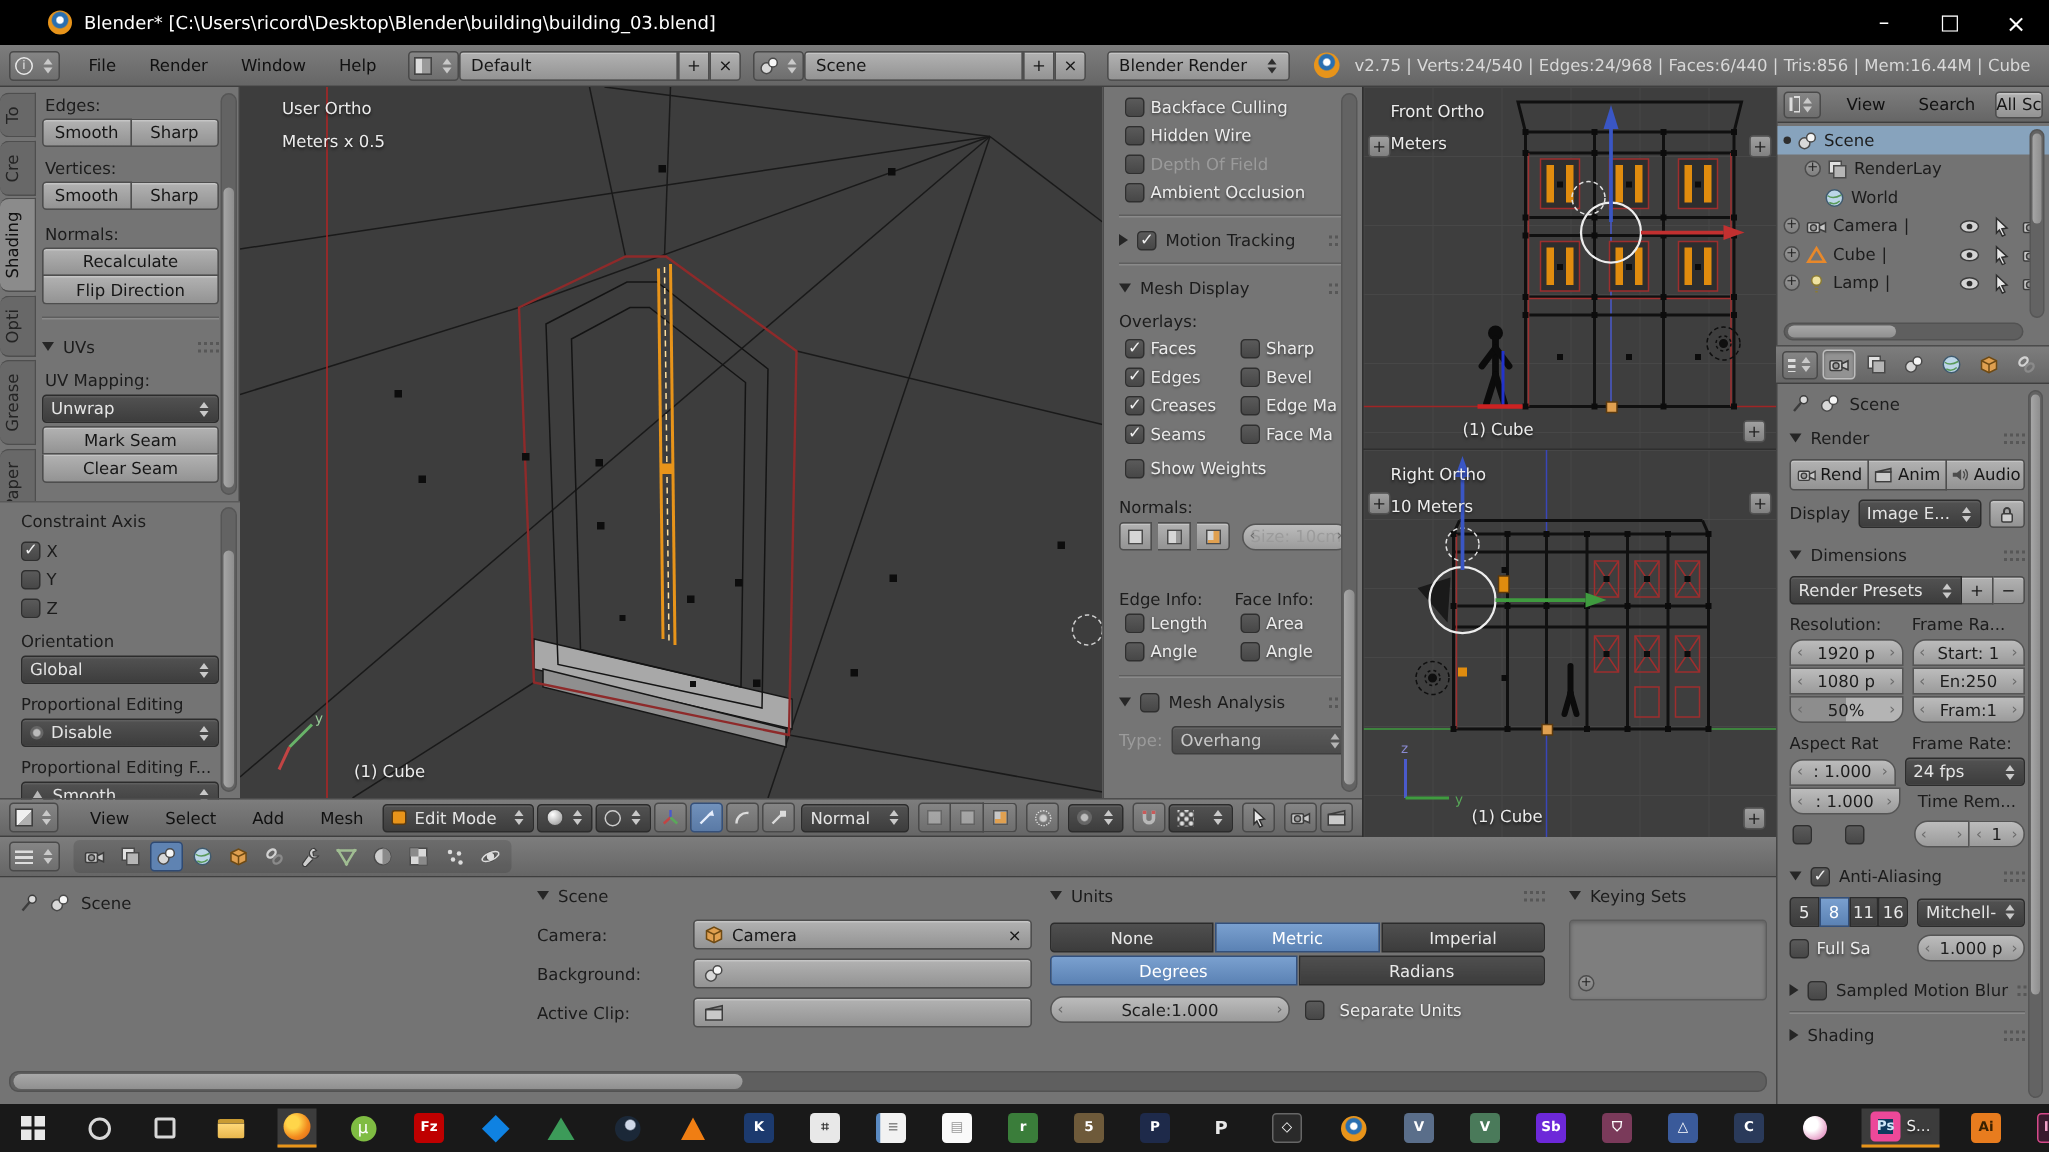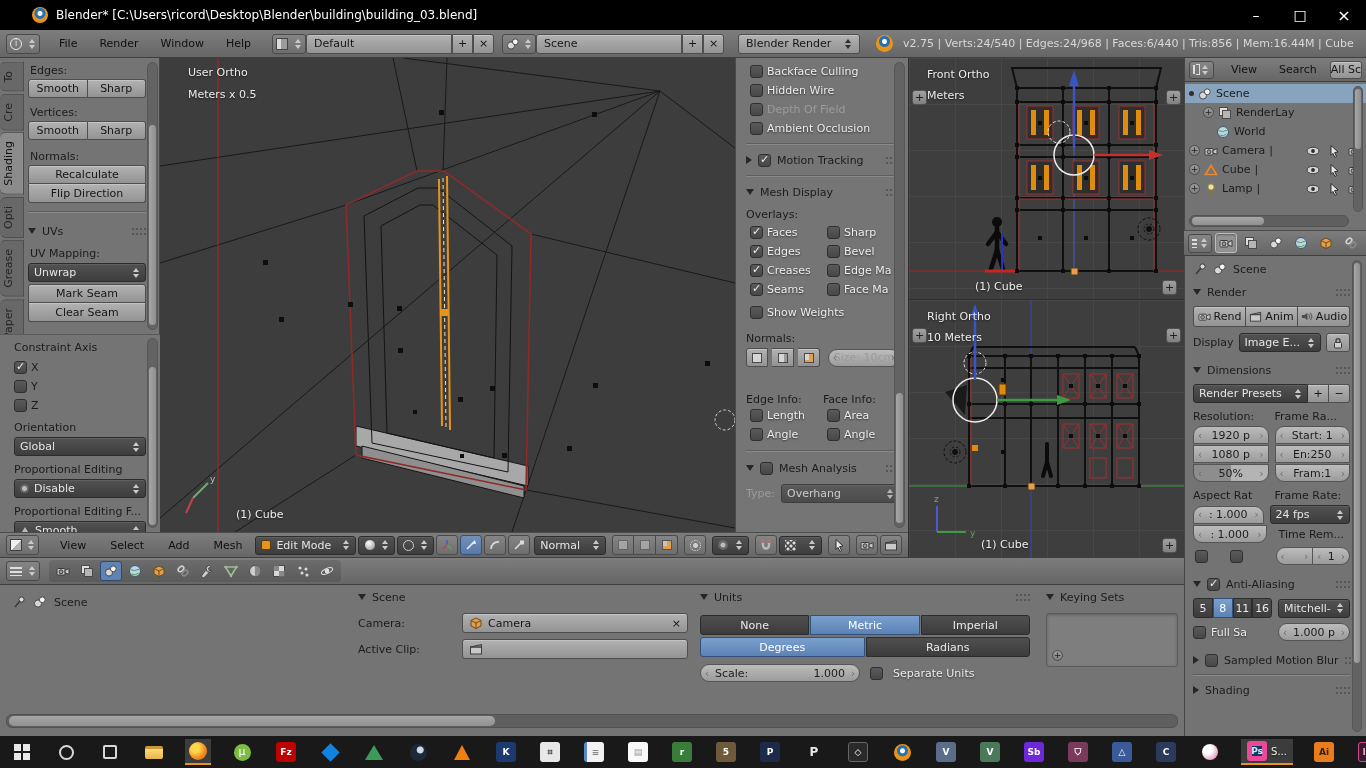--- a/index.html
+++ b/index.html
@@ -1155,20 +1155,28 @@
       <span class="lbl" style="width:96px">Camera:</span>
       <span class="btn" style="flex:1;height:20px;justify-content:flex-start;gap:5px;padding:0 6px">
           <svg class="i14" viewBox="0 0 14 14">
             <use href="#s-cube"></use>
           </svg>
           <span>Camera</span>
           <span style="margin-left:auto">×</span>
         </span>
     </div>
     <div class="row" style="margin-top:6px;gap:8px">
+      <span class="lbl" style="width:96px">Background:</span>
+      <span class="btn" style="flex:1;height:20px;justify-content:flex-start;gap:5px;padding:0 6px">
+          <svg class="i14" viewBox="0 0 14 14">
+            <use href="#s-scene"></use>
+          </svg>
+        </span>
+    </div>
+    <div class="row" style="margin-top:6px;gap:8px">
       <span class="lbl" style="width:96px">Active Clip:</span>
       <span class="btn" style="flex:1;height:20px;justify-content:flex-start;gap:5px;padding:0 6px">
           <svg class="i14" viewBox="0 0 14 14">
             <use href="#s-clap"></use>
           </svg>
         </span>
     </div>
   </div>
 
   <div class="abs" style="left:700px;top:2px;width:330px">
@@ -1190,21 +1198,21 @@
     </div>
     <div class="row" style="margin-top:2px;gap:1px">
       <span class="seg blue" style="flex:1;border-radius:3px 0 0 3px">
           <span>Degrees</span>
         </span>
       <span class="seg" style="flex:1;border-radius:0 3px 3px 0">
           <span>Radians</span>
         </span>
     </div>
     <div class="row" style="margin-top:7px;gap:10px">
-      <span class="sld" style="width:160px;justify-content:space-between;padding:0 14px">
+      <span class="sld" style="width:160px;padding:0 14px">
           <span>Scale:</span>
           <span>1.000</span>
         </span>
       <span class="chk"></span>
       <span class="wlbl">Separate Units</span>
     </div>
   </div>
 
   <div class="abs" style="left:1046px;top:2px;width:132px">
     <div class="ph">

